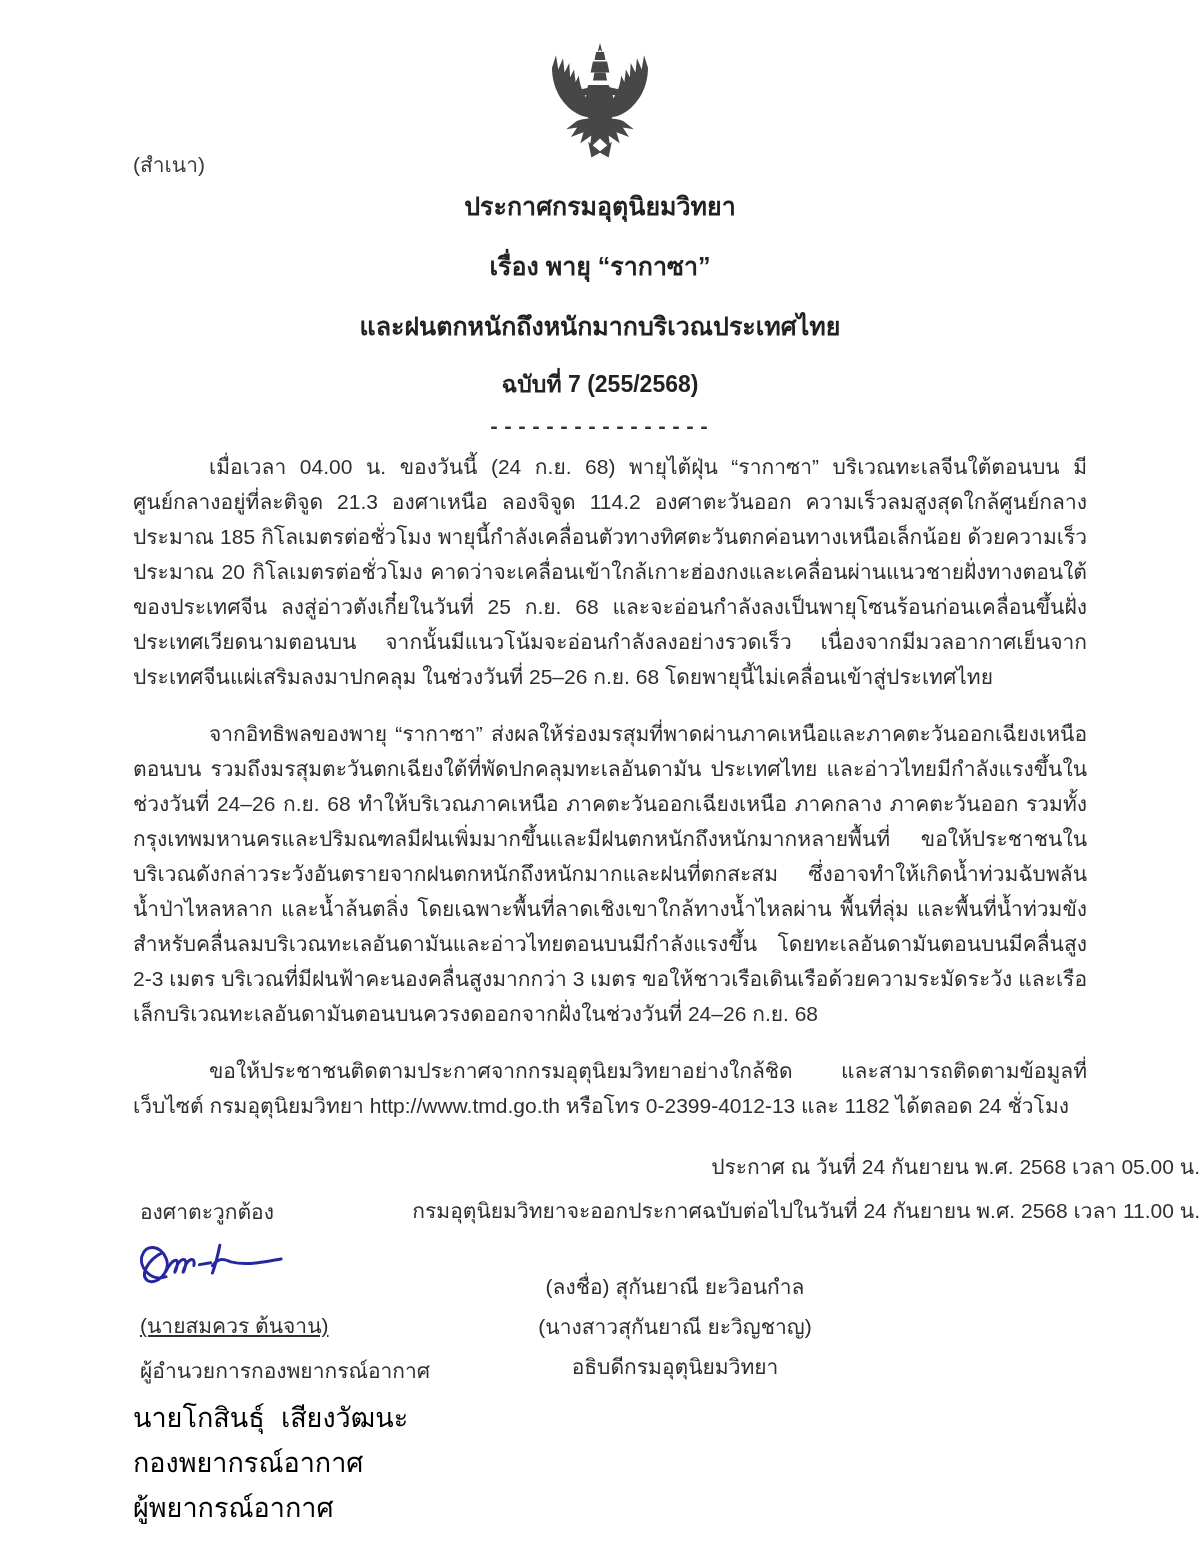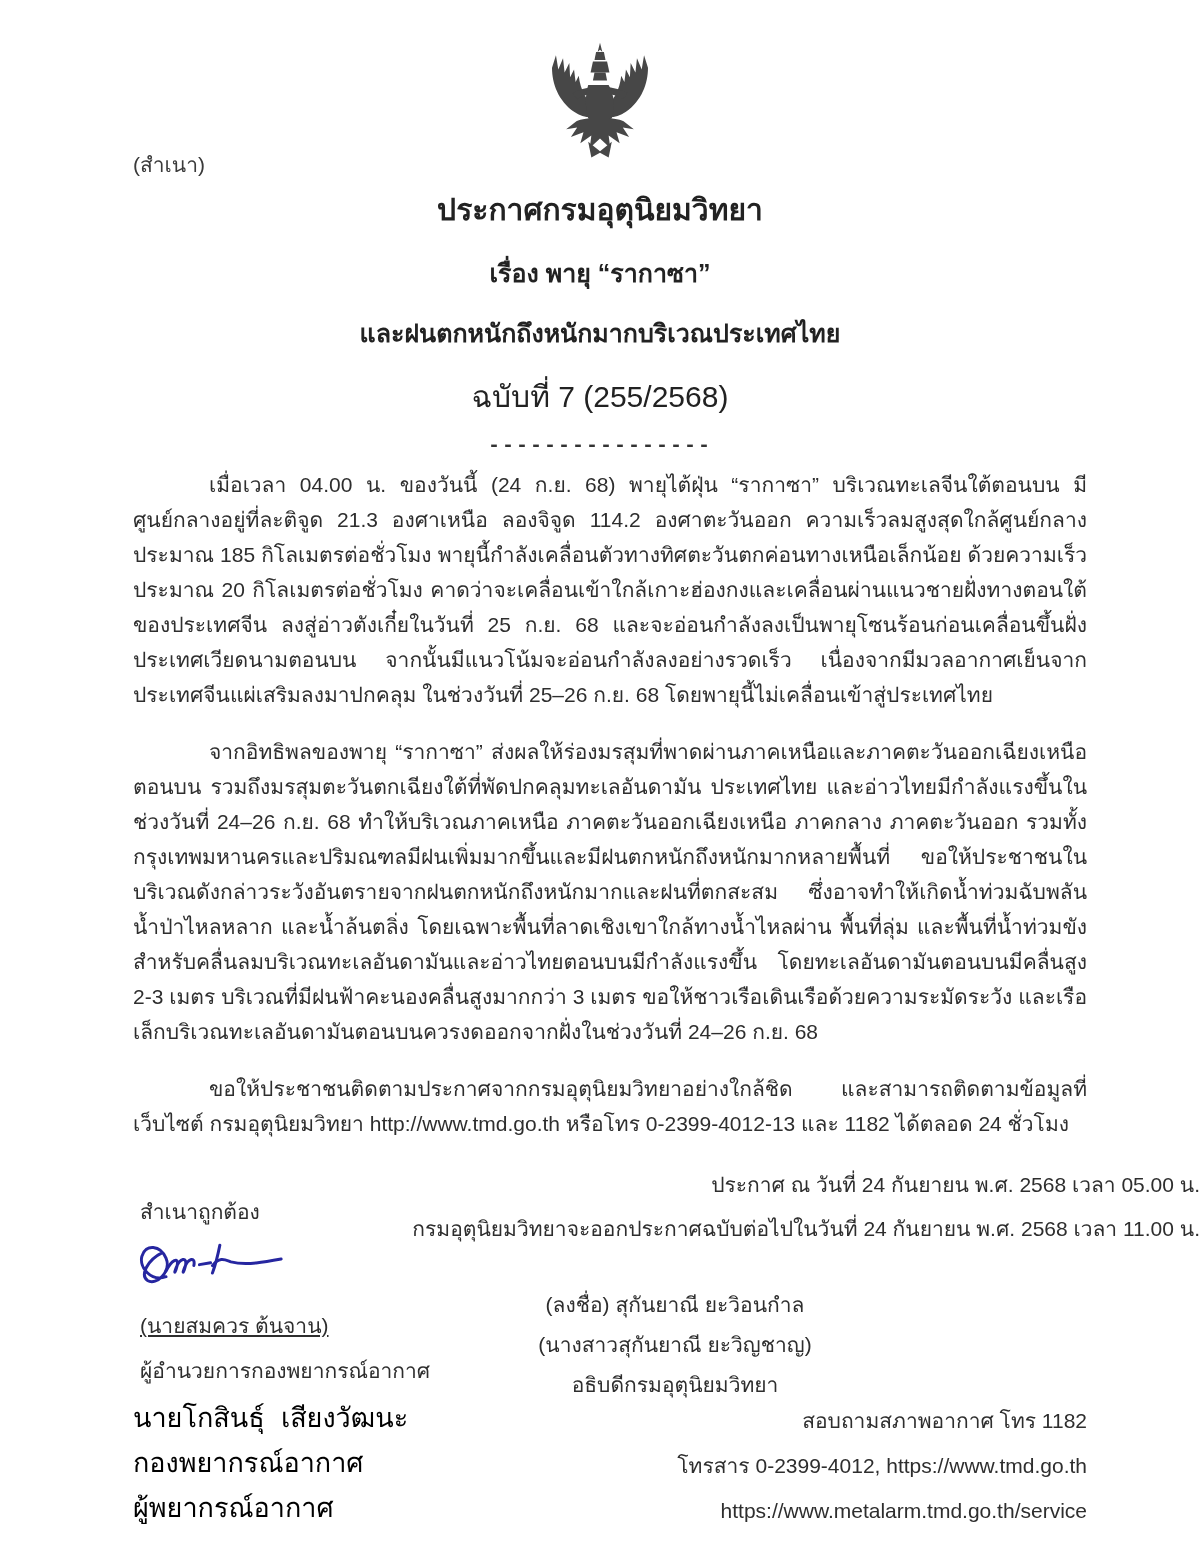--- a/index.html
+++ b/index.html
@@ -15,25 +15,25 @@
   .copy-label{
     position:absolute;left:133px;top:148px;
     font-size:21px;color:#3a3a3a;
   }
   .emblem-wrap{
     padding-top:40px;
     display:flex;justify-content:center;
   }
   .title-block{text-align:center;margin-top:14px;}
   .doc-title{
-    font-size:30px;font-weight:bold;color:#222;
+    font-size:25px;font-weight:bold;color:#222;
     margin:0 0 20px 0;
   }
   .doc-subject{font-size:25px;font-weight:bold;color:#222;margin:0 0 20px 0;}
-  .doc-edition{font-size:30px;font-weight:normal;color:#222;margin:0 0 14px 0;}
+  .doc-edition{font-size:23px;font-weight:bold;color:#222;margin:0 0 14px 0;}
   .divider{
     text-align:center;font-size:20px;font-weight:bold;color:#333;
     letter-spacing:2px;margin:0 0 10px 0;
     font-family:"Liberation Mono","DejaVu Sans Mono",monospace;
   }
   .body-text{
     margin:4px 113px 0 133px;
   }
   .body-text p{
     font-size:21px;line-height:35px;
@@ -109,21 +109,21 @@
     <div>กรมอุตุนิยมวิทยาจะออกประกาศฉบับต่อไปในวันที่ 24 กันยายน พ.ศ. 2568 เวลา 11.00 น.</div>
   </div>
 
   <div class="sign-block">
     <div>(ลงชื่อ) สุกันยาณี ยะวิอนกำล</div>
     <div>(นางสาวสุกันยาณี ยะวิญชาญ)</div>
     <div>อธิบดีกรมอุตุนิยมวิทยา</div>
   </div>
 
   <div class="cert-block">
-    <div class="cert-label">สำเนาถูกต้อง</div>
+    <div class="cert-label">องศาตะวูกต้อง</div>
     <div class="cert-sig">
       <svg viewBox="0 0 180 70" width="168" height="65" aria-hidden="true">
         <g fill="none" stroke="#2626a0" stroke-width="3.2" stroke-linecap="round">
           <path d="M30 20 C14 28 6 44 14 50 C24 56 40 40 34 26 C28 12 12 10 8 24 C5 36 18 52 34 46"></path>
           <path d="M34 40 C40 28 48 24 46 34 C44 42 42 44 45 36 C49 26 57 24 55 34 C53 42 51 44 54 36 C58 26 66 24 64 34"></path>
           <path d="M70 33 L82 31"></path>
           <path d="M92 12 C90 22 87 34 84 42"></path>
           <path d="M84 34 C92 24 98 28 104 30 C120 34 142 30 158 27"></path>
         </g>
       </svg>
@@ -131,20 +131,15 @@
     <div class="cert-name">(นายสมควร ต้นจาน)</div>
     <div class="cert-pos">ผู้อำนวยการกองพยากรณ์อากาศ</div>
   </div>
 
   <div class="footer">
     <div class="footer-left">
       <div>นายโกสินธุ์ เสียงวัฒนะ</div>
       <div>กองพยากรณ์อากาศ</div>
       <div>ผู้พยากรณ์อากาศ</div>
     </div>
-    <div class="footer-right">
-      <div>สอบถามสภาพอากาศ โทร 1182</div>
-      <div>โทรสาร 0-2399-4012, https://www.tmd.go.th</div>
-      <div>https://www.metalarm.tmd.go.th/service</div>
-    </div>
   </div>
 
 </div>
 
 </body></html>

